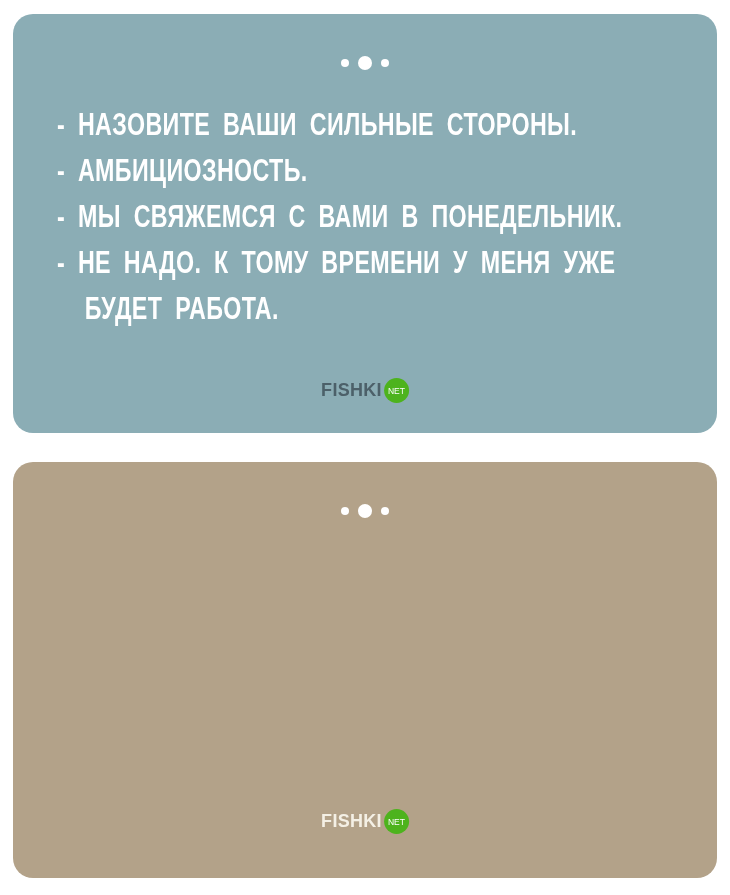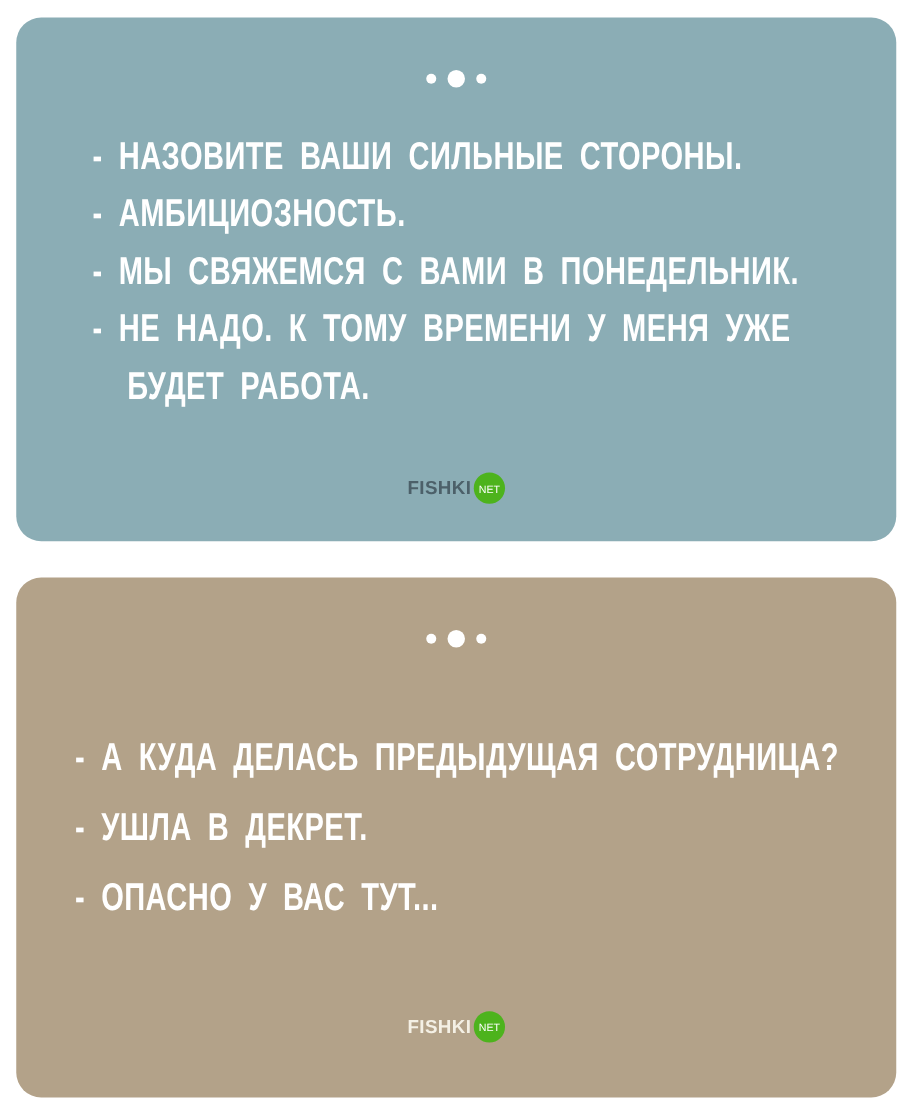--- a/index.html
+++ b/index.html
@@ -42,21 +42,20 @@
   .dot {
     background: var(--dots-color);
     border-radius: 50%;
   }
   .dot.small { width: 8px;  height: 8px; }
   .dot.big   { width: 14px; height: 14px; }
 
   .dialog {
     color: var(--text-color);
     font-weight: bold;
-    margin-left: 17px;
   }
   .card-1 .dialog { margin-top: 32px; padding-left: 44px; }
   .card-2 .dialog { margin-top: 60px; padding-left: 30px; }
 
   .line {
     font-size: 31px;
     line-height: 46px;
     letter-spacing: 0.5px;
     word-spacing: 8px;
     white-space: nowrap;
@@ -70,21 +69,21 @@
     position: absolute;
     left: 50%;
     transform: translateX(-50%);
     display: flex;
     align-items: center;
   }
   .card-1 .watermark { bottom: 30px; }
   .card-2 .watermark { bottom: 44px; }
 
   .brand {
-    font-size: 15px;
+    font-size: 18px;
     font-weight: bold;
     letter-spacing: 0.3px;
   }
   .card-1 .brand { color: var(--brand-dark); }
   .card-2 .brand { color: var(--brand-light); }
 
   .badge {
     width: 25px;
     height: 25px;
     margin-left: 2px;
@@ -121,24 +120,19 @@
       <span class="badge">NET</span>
     </div>
   </div>
 
   <div class="card card-2">
     <div class="dots">
       <span class="dot small"></span>
       <span class="dot big"></span>
       <span class="dot small"></span>
     </div>
-    <div class="dialog">
-      <div class="line">- А КУДА ДЕЛАСЬ ПРЕДЫДУЩАЯ СОТРУДНИЦА?</div>
-      <div class="line">- УШЛА В ДЕКРЕТ.</div>
-      <div class="line">- ОПАСНО У ВАС ТУТ...</div>
-    </div>
     <div class="watermark">
       <span class="brand">FISHKI</span>
       <span class="badge">NET</span>
     </div>
   </div>
 
 </div>
 
 </body></html>

